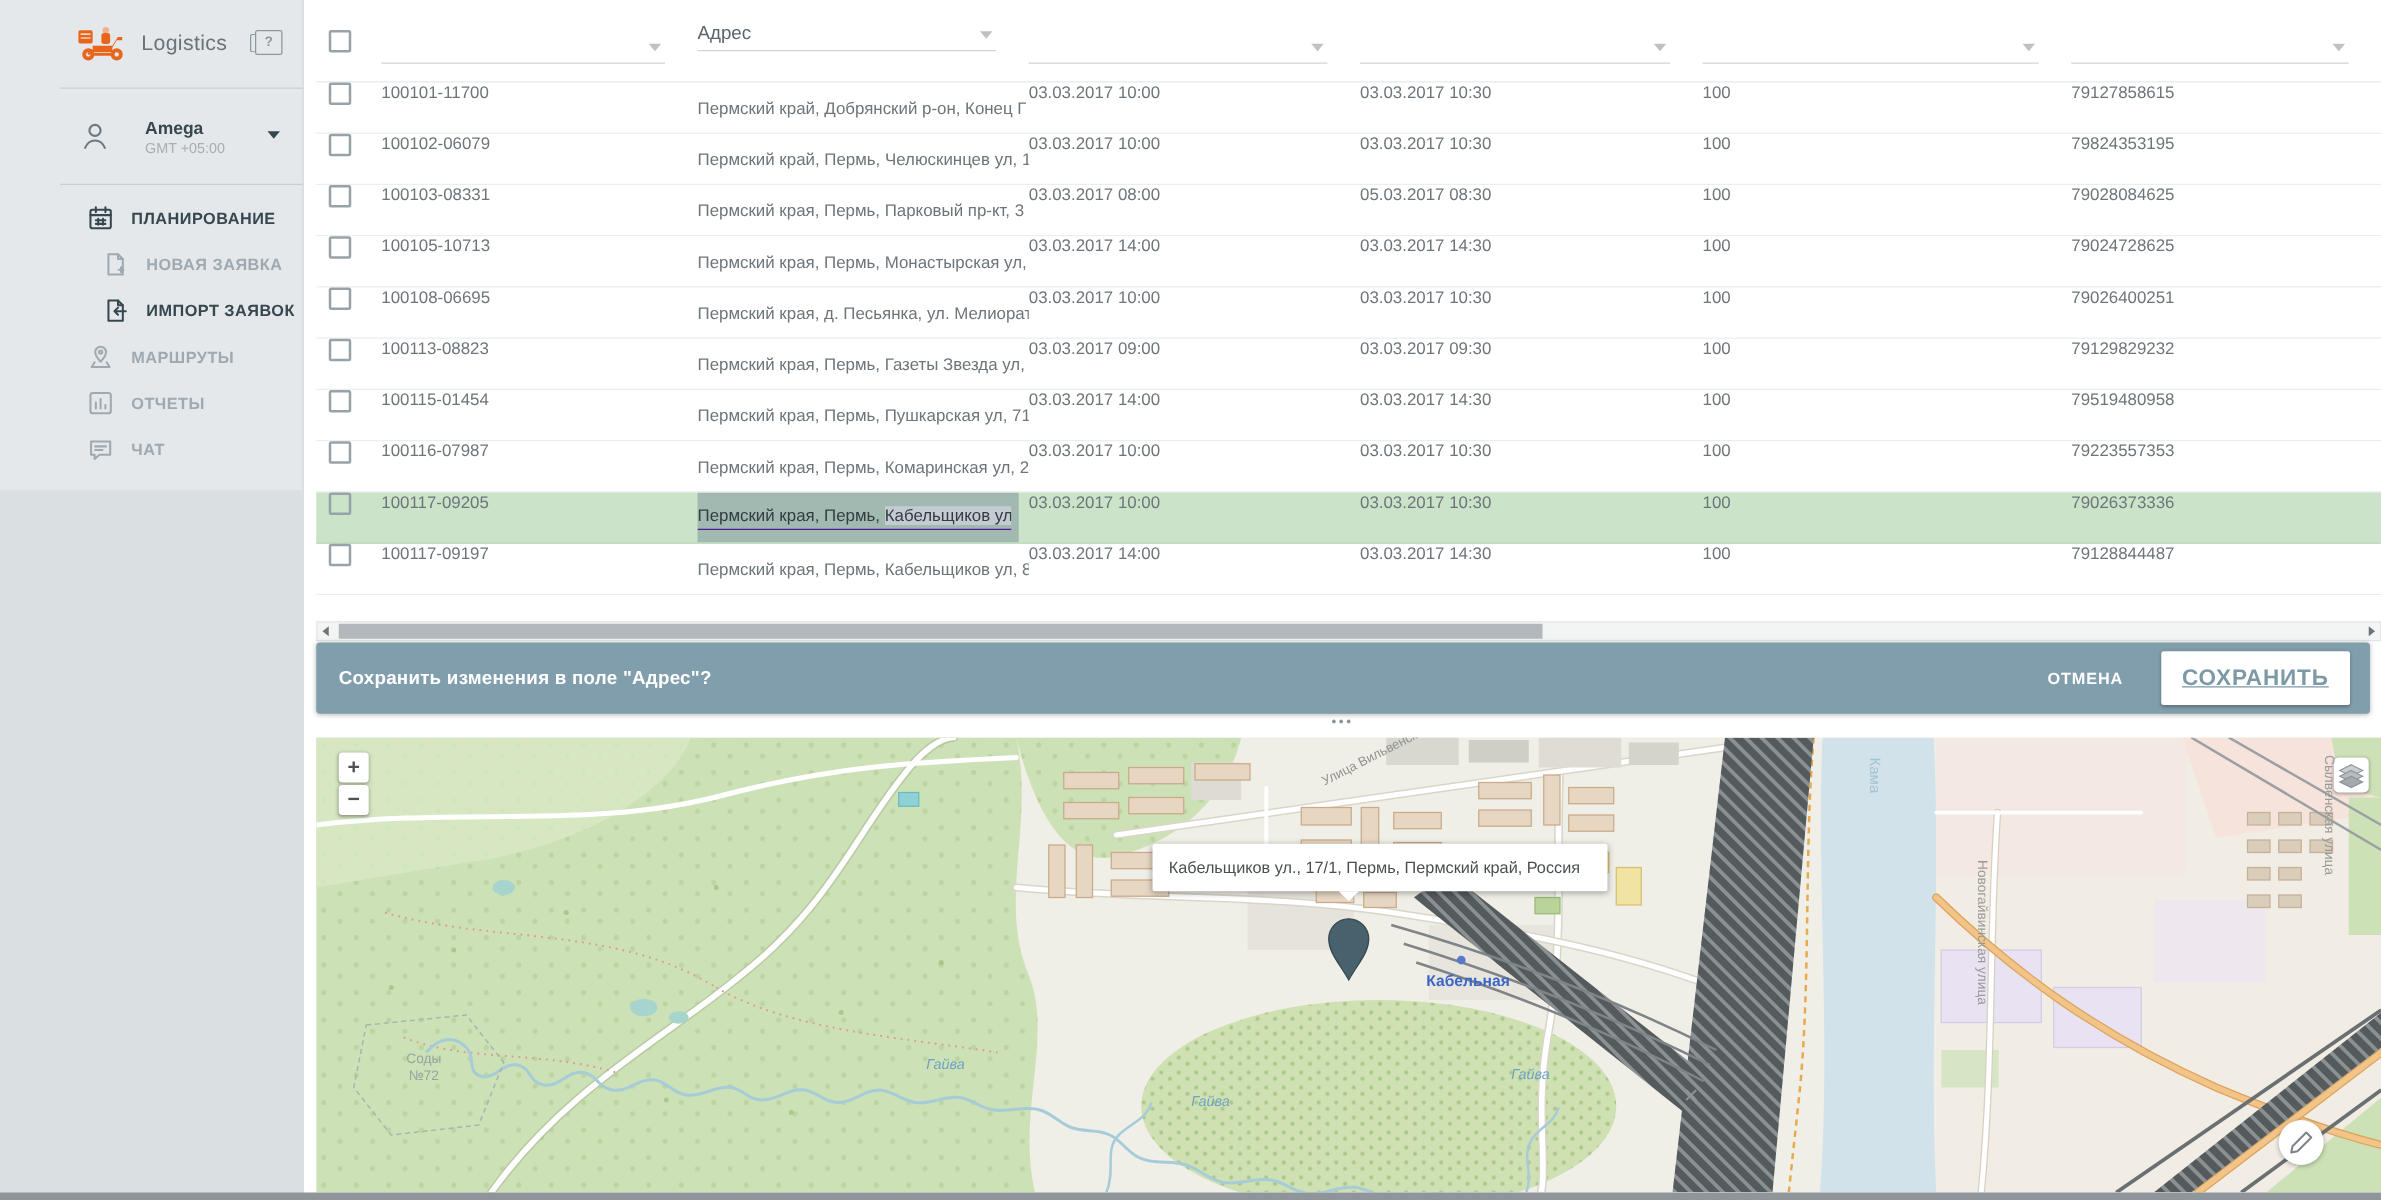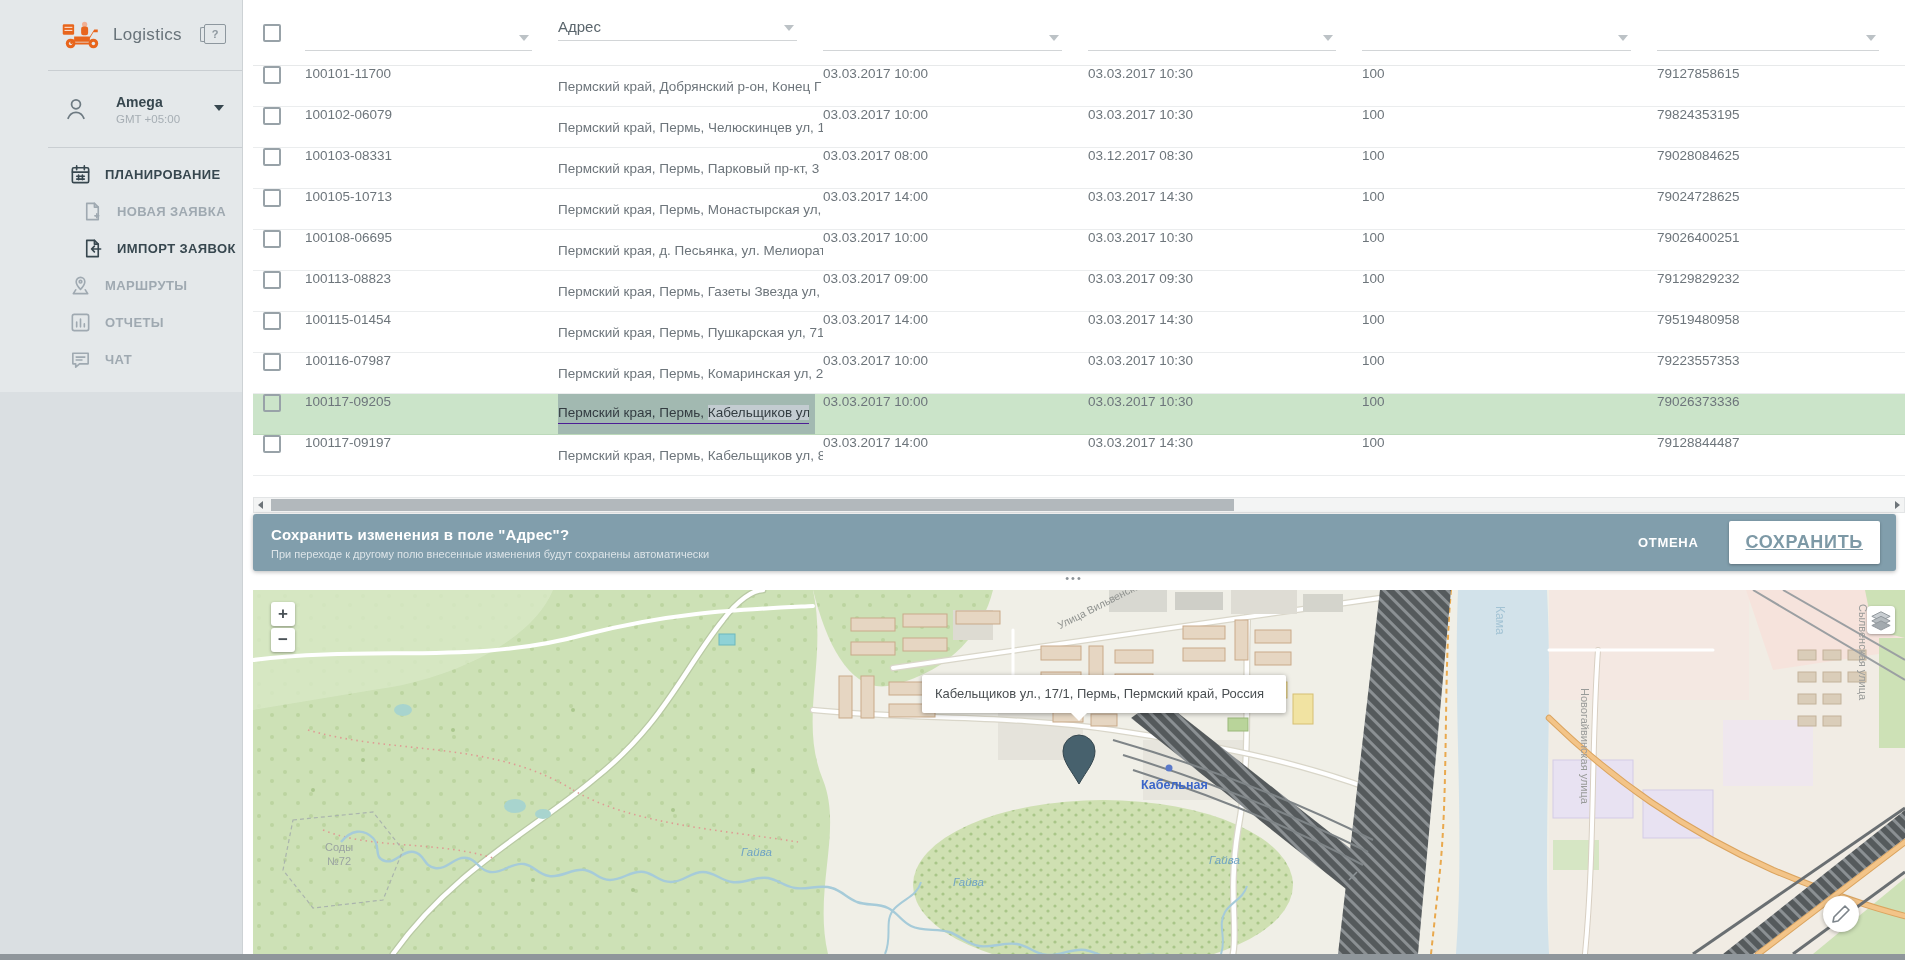--- a/index.html
+++ b/index.html
@@ -273,21 +273,21 @@
             <div class="c-d1">03.03.2017 10:00</div>
             <div class="c-d2">03.03.2017 10:30</div>
             <div class="c-qty">100</div>
             <div class="c-phone">79824353195</div>
           </div>
           <div class="row">
             <div class="c-check"><span class="cb"></span></div>
             <div class="c-id">100103-08331</div>
             <div class="c-addr">Пермский края, Пермь, Парковый пр-кт, 3</div>
             <div class="c-d1">03.03.2017 08:00</div>
-            <div class="c-d2">03.12.2017 08:30</div>
+            <div class="c-d2">05.03.2017 08:30</div>
             <div class="c-qty">100</div>
             <div class="c-phone">79028084625</div>
           </div>
           <div class="row">
             <div class="c-check"><span class="cb"></span></div>
             <div class="c-id">100105-10713</div>
             <div class="c-addr">Пермский края, Пермь, Монастырская ул,</div>
             <div class="c-d1">03.03.2017 14:00</div>
             <div class="c-d2">03.03.2017 14:30</div>
             <div class="c-qty">100</div>
@@ -355,21 +355,20 @@
 
     <div class="hscroll">
       <span class="hs-arrow hs-left"></span>
       <span class="hs-thumb"></span>
       <span class="hs-arrow hs-right"></span>
     </div>
 
     <div class="savebar">
       <div class="sb-texts">
         <div class="sb-title">Сохранить изменения в поле "Адрес"?</div>
-        <div class="sb-sub">При переходе к другому полю внесенные изменения будут сохранены автоматически</div>
       </div>
       <button class="btn-cancel">ОТМЕНА</button>
       <button class="btn-save">СОХРАНИТЬ</button>
     </div>
 
     <div class="dots">•••</div>
 
     <div class="map">
       <svg width="1652" height="364" viewBox="0 0 1652 364" preserveAspectRatio="none">
         <defs>

